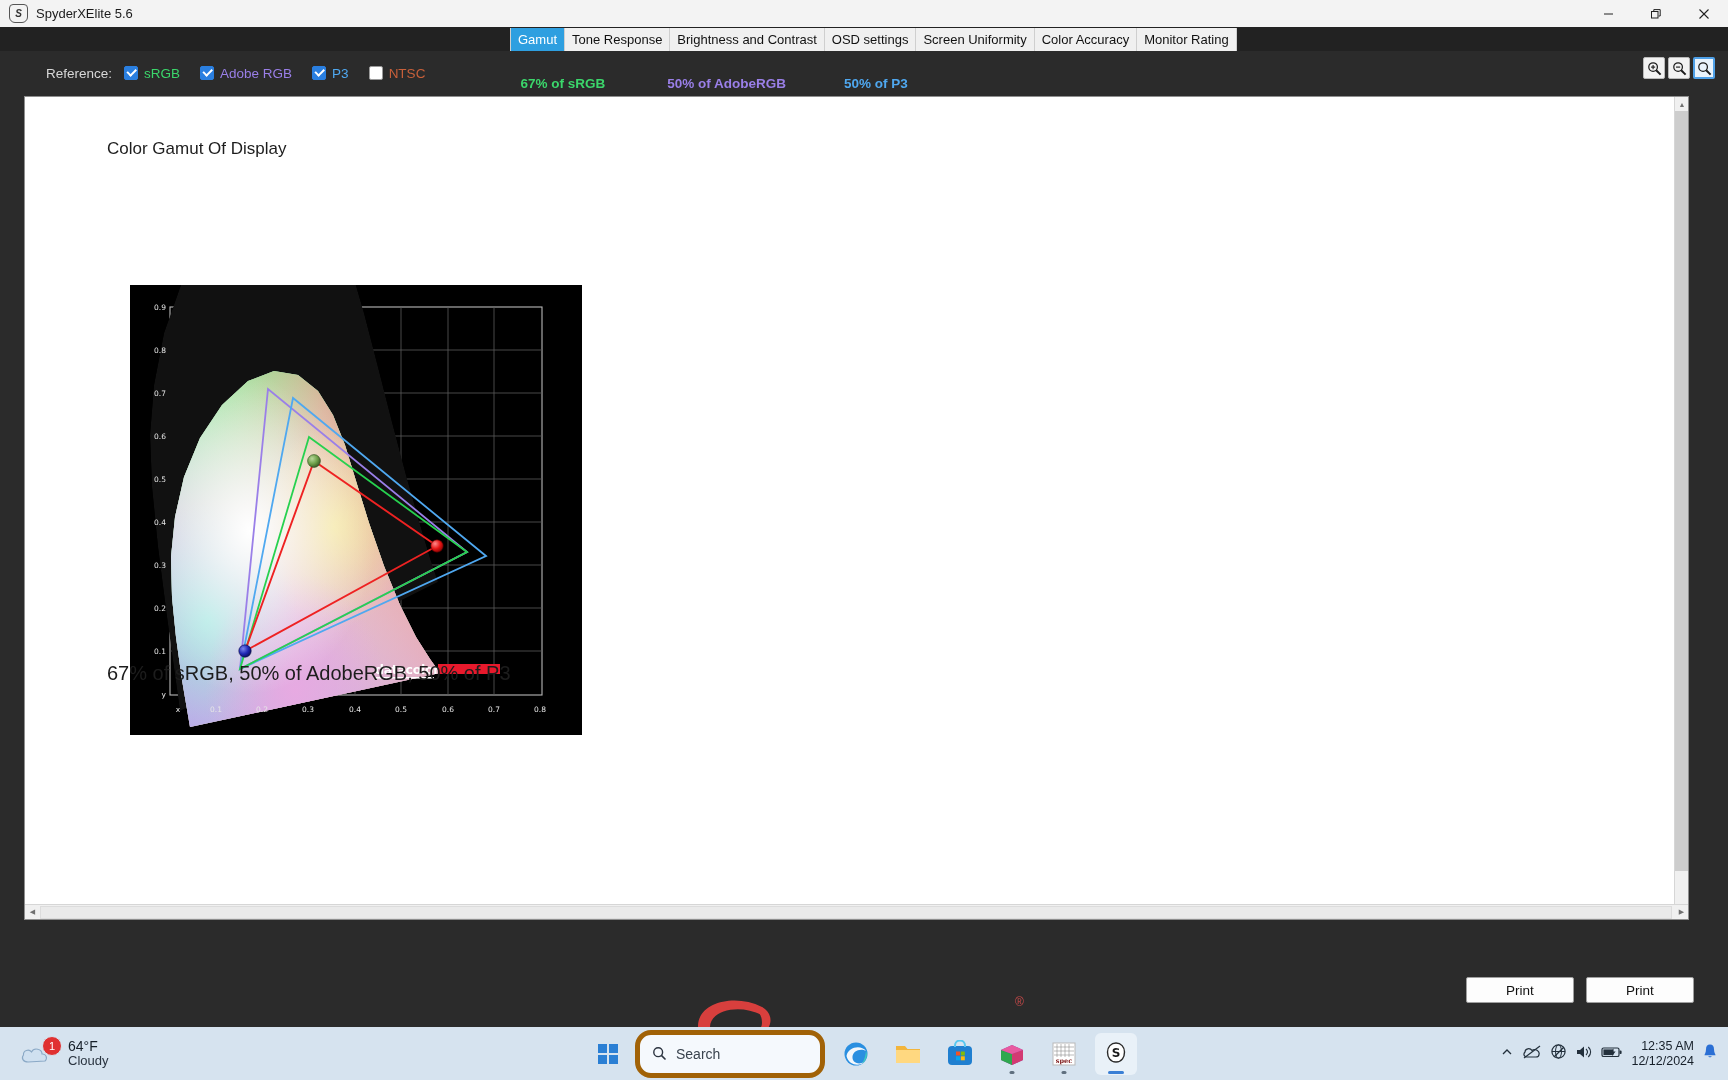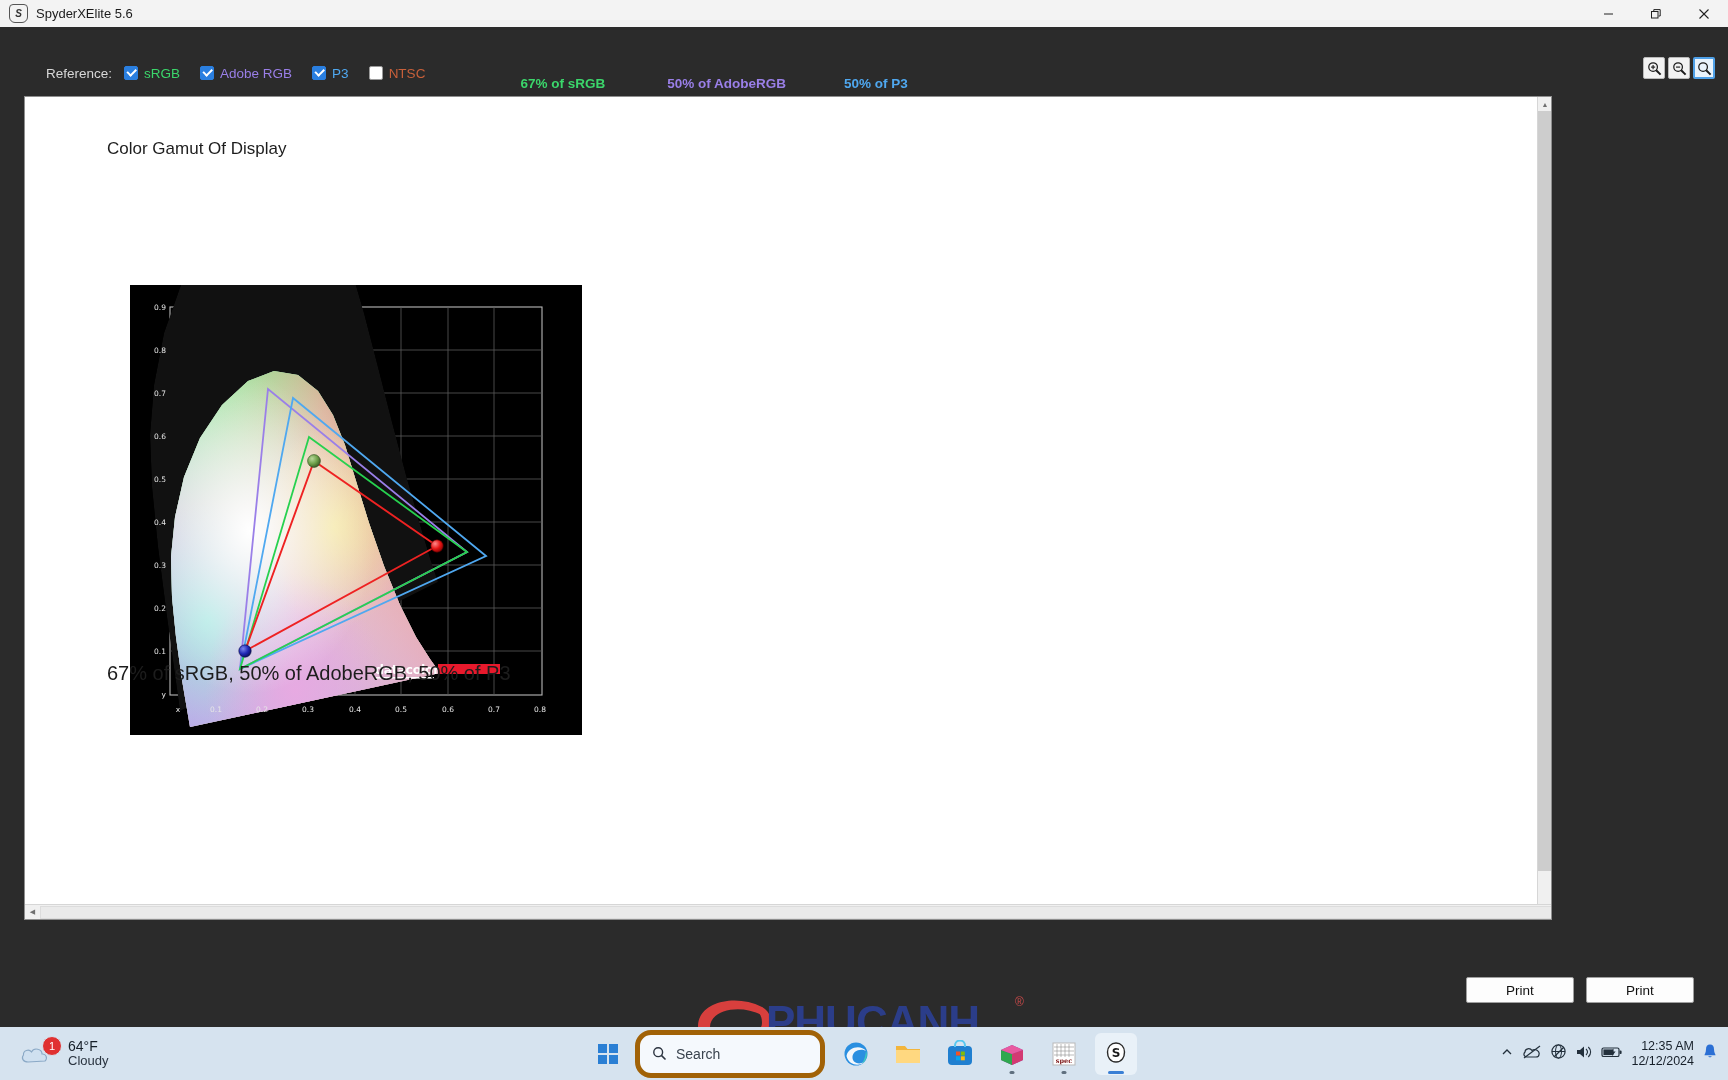--- a/index.html
+++ b/index.html
@@ -65,21 +65,21 @@
   .pct-p3{margin-left:58px;}
   .zoomtools{position:absolute;right:13px;top:6px;display:flex;gap:3px;}
   .ztool{
     width:22px;height:22px;background:#f2f2f2;border:1px solid #b9b9b9;border-radius:2px;
     display:flex;align-items:center;justify-content:center;box-sizing:border-box;
   }
   .ztool.sel{border:2px solid #4ea0e8;background:#e9f3fc;}
 
   
   .report{
-    position:absolute;left:24px;top:96px;width:1528px;height:824px;
+    position:absolute;left:24px;top:96px;width:1665px;height:824px;
     background:#ffffff;border:1px solid #8e8e8e;box-sizing:border-box;overflow:hidden;
   }
   .rpt-title{position:absolute;left:82px;top:42px;font-size:17px;color:#1d1d1d;}
   .rpt-caption{position:absolute;left:82px;top:565px;font-size:20px;color:#1d1d1d;}
 
   
   .vscroll{
     position:absolute;right:0;top:0;width:14px;height:808px;background:#f0f0f0;
     border-left:1px solid #d6d6d6;box-sizing:border-box;
   }
@@ -175,20 +175,29 @@
       </svg>
     </div>
     <div class="wbtn close">
       <svg width="12" height="12" viewBox="0 0 12 12">
         <line x1="1.5" y1="1.5" x2="10.5" y2="10.5" stroke="#222" stroke-width="1.1"></line>
         <line x1="10.5" y1="1.5" x2="1.5" y2="10.5" stroke="#222" stroke-width="1.1"></line>
       </svg>
     </div>
   </div>
 
+  <div class="tabstrip">
+    <div class="tab active">Gamut</div>
+    <div class="tab">Tone Response</div>
+    <div class="tab">Brightness and Contrast</div>
+    <div class="tab">OSD settings</div>
+    <div class="tab">Screen Uniformity</div>
+    <div class="tab">Color Accuracy</div>
+    <div class="tab">Monitor Rating</div>
+  </div>
 
   <div class="toolbar">
     <span class="ref-label">Reference:</span>
 
     <span class="chk-group">
       <span class="chk on"></span>
       <span class="chk-lbl" style="color:#3bd66b">sRGB</span>
     </span>
 
     <span class="chk-group" style="margin-left:0">
@@ -408,21 +417,20 @@
   <div class="btnrow">
     <div class="fbtn">Print</div>
     <div class="fbtn">Print</div>
   </div>
 
   <div class="wm">
     <svg width="90" height="66" viewBox="0 0 90 66" style="position:absolute;left:0;top:8px;">
       <path d="M72,14 C44,0 8,10 8,33 C8,54 36,62 58,55 C38,58 20,50 20,34 C20,18 48,10 72,22 Z" fill="#e2413f"></path>
       <path d="M72,14 C78,17 82,24 80,31 C78,39 68,44 58,44 C66,42 72,36 72,30 C72,24 70,19 64,16 Z" fill="#e2413f"></path>
     </svg>
-    <div class="wm-text">PHUCANH</div>
     <div class="wm-reg">®</div>
     <div class="wm-sub">Máy tính - Điện Thoại - Thiết bị văn phòng</div>
   </div>
 
   <div class="taskbar">
 
     <div class="weather">
       <svg width="40" height="28" viewBox="0 0 40 28">
         <path d="M10,22 C5,22 3,18 5.5,15 C5,10.5 11,8.5 13.5,12 C16,7 24,9 24,14 C28,13.5 30,18 27,21 Z" fill="#cfe0f0" stroke="#8ba9c6" stroke-width="1.1"></path>
       </svg>

